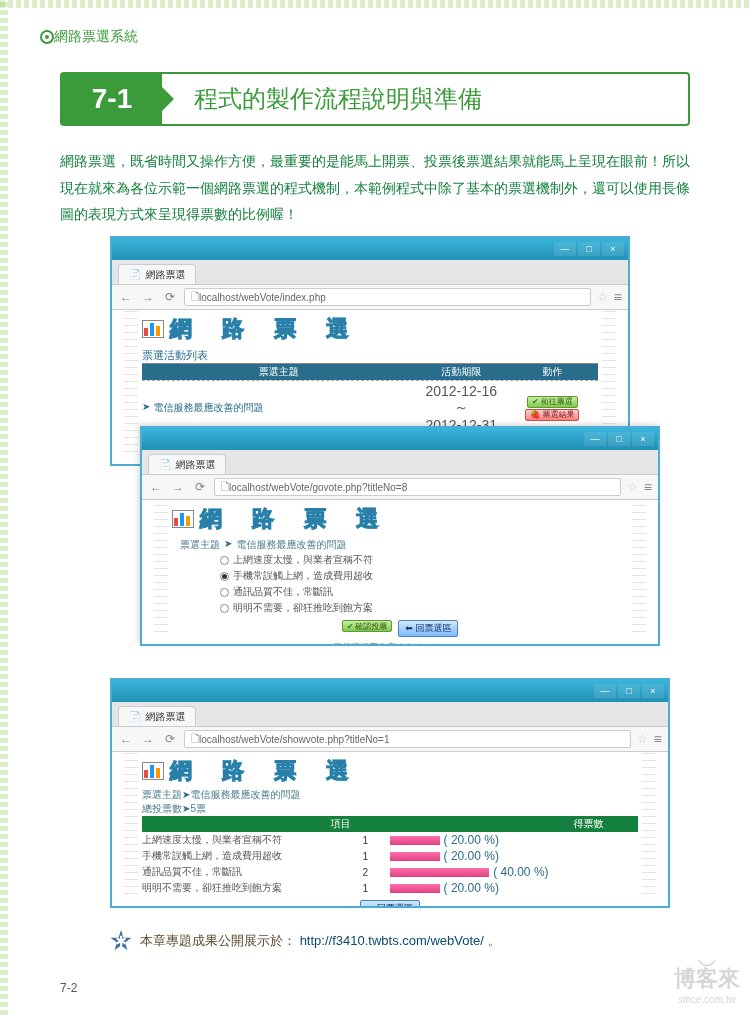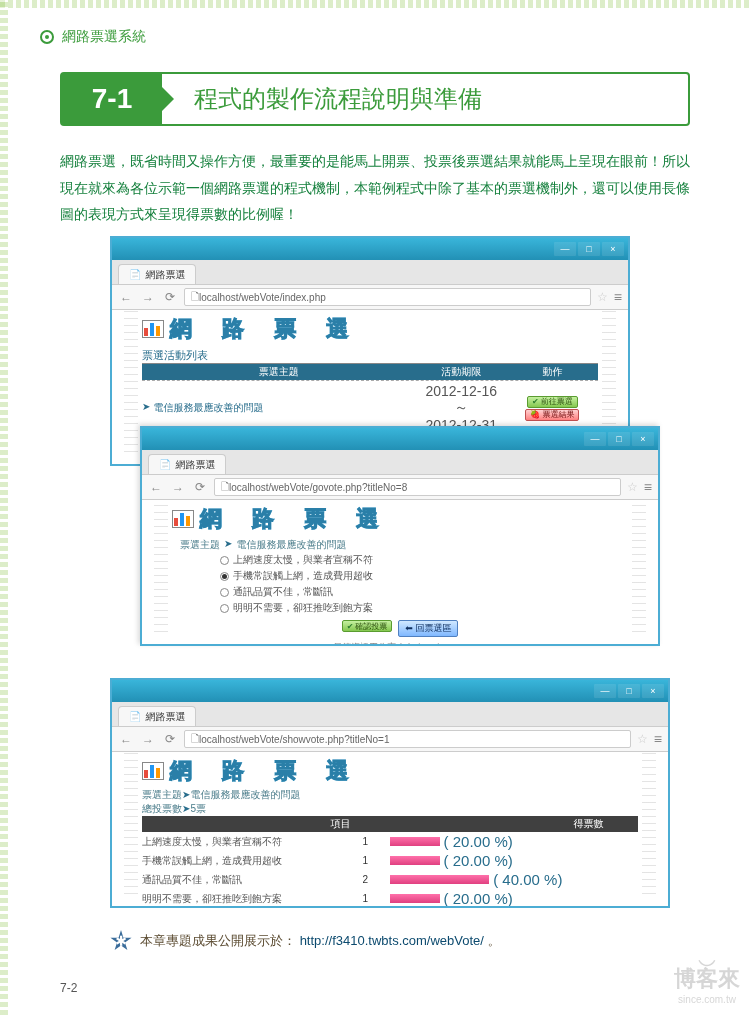--- a/index.html
+++ b/index.html
@@ -16,21 +16,21 @@
     background: repeating-linear-gradient(90deg, #8bc34a 0 5px, #fff 5px 8px);
     opacity: .3;
   }
   .leftbar {
     position: absolute; top: 0; left: 0; bottom: 0; width: 8px;
     background: repeating-linear-gradient(0deg, #8bc34a 0 5px, #fff 5px 8px);
     opacity: .3;
   }
   .breadcrumb {
     position: absolute; left: 40px; top: 28px; font-size: 14px; color: #3b9b3b;
-    display: flex; align-items: center; gap: 8px;
+    display: flex; align-items: center; 
   }
   .bullseye {
     width: 14px; height: 14px; border: 2px solid #3b9b3b; border-radius: 50%;
     display: inline-flex; align-items: center; justify-content: center;
   }
   .bullseye::after { content:''; width:4px; height:4px; background:#3b9b3b; border-radius:50%; }
   .section-head {
     position: absolute; left: 60px; top: 72px; right: 60px; height: 54px;
     border: 2px solid #3b9b3b; border-radius: 4px; display: flex; align-items: stretch;
   }
@@ -91,29 +91,29 @@
   .btn-r { background:linear-gradient(#ffd0d0,#ff8080); border:1px solid #c05050; border-radius:2px; font-size:8px; padding:0 4px; color:#701010; display:inline-flex; align-items:center; gap:2px; height:12px;}
   .check{color:#2d7d2d;font-size:8px;}
   .straw{color:#c03030;font-size:8px;}
   .opt-list { font-size:10px; margin-top:4px; margin-left:8px; color:#4a7c8a;}
   .opt-list .sub { margin-left:40px; color:#555; display:flex; align-items:center; gap:4px; line-height:1.6;}
   .radio { width:9px; height:9px; border:1px solid #888; border-radius:50%; display:inline-block;}
   .radio.sel::after{content:''; display:block; width:5px; height:5px; background:#333; border-radius:50%; margin:1px;}
   .action-row { text-align:center; margin-top:4px; display:flex; justify-content:center; gap:6px;}
   .btn-blue { background:linear-gradient(#d0e8ff,#80b8ff); border:1px solid #5080c0; border-radius:2px; font-size:9px; padding:1px 6px; color:#103060;}
   .footer-line { text-align:center; font-size:9px; color:#888; margin-top:4px;}
-  .res-head { display:flex; background:#404040; color:#fff; font-size:10px;}
+  .res-head { display:flex; background:#15803d; color:#fff; font-size:10px;}
   .res-head div{text-align:center; padding:1px 0;}
   .rh1{flex:2;} .rh2{flex:0.5;} .rh3{flex:2.5;}
   .res-row { display:flex; font-size:10px; align-items:center; padding:1px 0;}
   .res-row .r1{flex:2; color:#555;}
   .res-row .r2{flex:0.5; text-align:center;}
   .res-row .r3{flex:2.5; display:flex; align-items:center; gap:4px;}
   .bar { height:9px; background:linear-gradient(#ff70aa,#e04080);}
-  .pct { font-size:15px; color:#286d8c;}
+  .pct { font-size:12px; color:#286d8c;}
   .border-deco {
     position:absolute; top:72px; left:12px; bottom:6px; width:14px;
     background: repeating-linear-gradient(0deg, transparent 0 6px, #bbb 6px 7px);
     opacity:.4;
   }
   .border-deco.r { left:auto; right:12px; }
   .callout {
     position:absolute; left:110px; top:930px; font-size:13px; color:#5a4a30;
     display:flex; align-items:center; gap:8px;
   }

